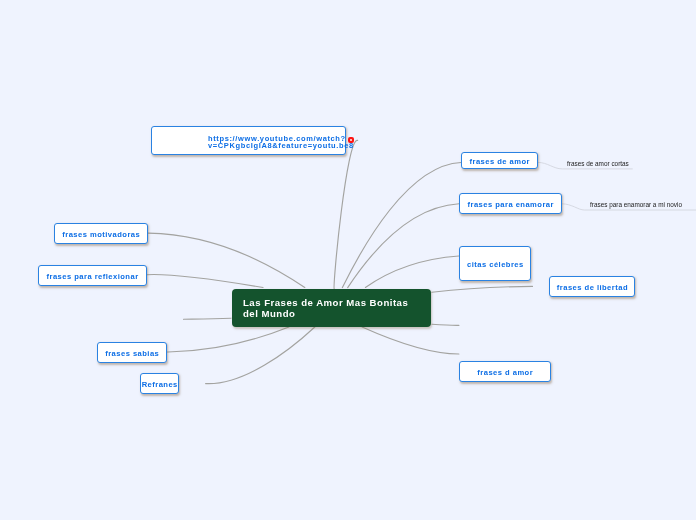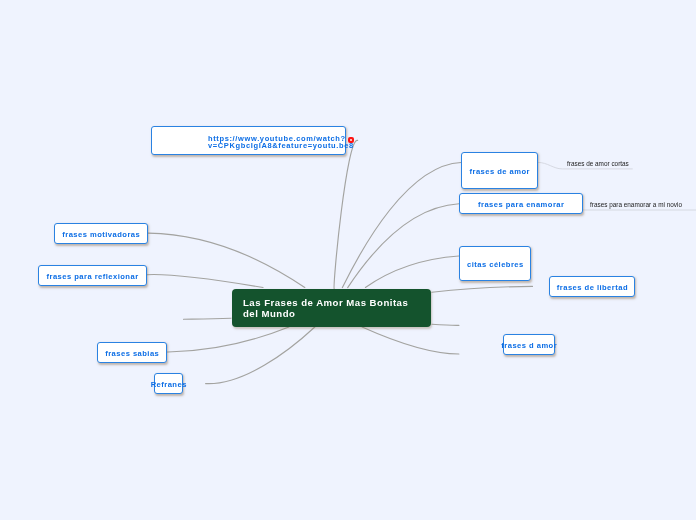--- a/index.html
+++ b/index.html
@@ -85,42 +85,42 @@
     </svg>
 <div class="node root" style="left: 232px; top: 288.5px; width: 199px; height: 37.5px;"><span>Las Frases de Amor Mas Bonitas
 del Mundo</span></div>
     <div class="node urlnode" style="left: 150.6px; top: 125.6px; width: 195.2px; height: 28.6px;">
       <div>https://www.youtube.com/watch?</div>
       <div>v=CPKgbcIgIA8&amp;feature=youtu.be8</div>
     </div>
     <div class="ytdot" style="left: 347.6px; top: 137.2px; width: 6.8px; height: 5.8px; background: rgb(253, 20, 20);">
       <i></i>
     </div>
-    <div class="node leaf" style="left: 461px; top: 152px; width: 77px; height: 37px;">
+    <div class="node leaf" style="left: 461px; top: 152px; width: 77px; height: 17px;">
       <span>frases de amor</span>
     </div>
-    <div class="node leaf" style="left: 459px; top: 193.3px; width: 124px; height: 20.8px;">
+    <div class="node leaf" style="left: 459px; top: 193.3px; width: 103px; height: 20.8px;">
       <span>frases para enamorar</span>
     </div>
     <div class="node leaf" style="left: 458.8px; top: 245.8px; width: 72.3px; height: 35px;">
       <span>citas célebres</span>
     </div>
     <div class="node leaf" style="left: 532.5px; top: 276.2px; width: 86.4px; height: 20.5px; margin-left: 16px;">
       <span>frases de libertad</span>
     </div>
-    <div class="node leaf" style="left: 458.9px; top: 334px; width: 52px; height: 20.5px; margin-left: 44px;">
+    <div class="node leaf" style="left: 458.9px; top: 361px; width: 92px; height: 20.5px;">
       <span>frases d amor</span>
     </div>
     <div class="node leaf" style="left: 38.2px; top: 264.5px; width: 108.6px; height: 20.5px;">
       <span>frases para reflexionar</span>
     </div>
     <div class="node leaf" style="left: 54.4px; top: 222.9px; width: 94px; height: 20.5px;">
       <span>frases motivadoras</span>
     </div>
     <div class="node leaf" style="left: 96.5px; top: 342px; width: 70px; height: 20.5px; align-items: center;">
       <span>frases sabias</span>
     </div>
-    <div class="node leaf" style="left: 154px; top: 373.4px; width: 29px; height: 20.5px; text-align: center;">
+    <div class="node leaf" style="left: 140px; top: 373.4px; width: 39px; height: 20.5px; text-align: center;">
       <span>Refranes</span>
     </div>
     <div class="plain" style="left: 566.5px; top: 159.6px;">frases de amor cortas</div>
     <div class="plain" style="left: 590.3px; top: 200.7px;">frases para enamorar a mi novio</div>
   </div>
 
 </body></html>

